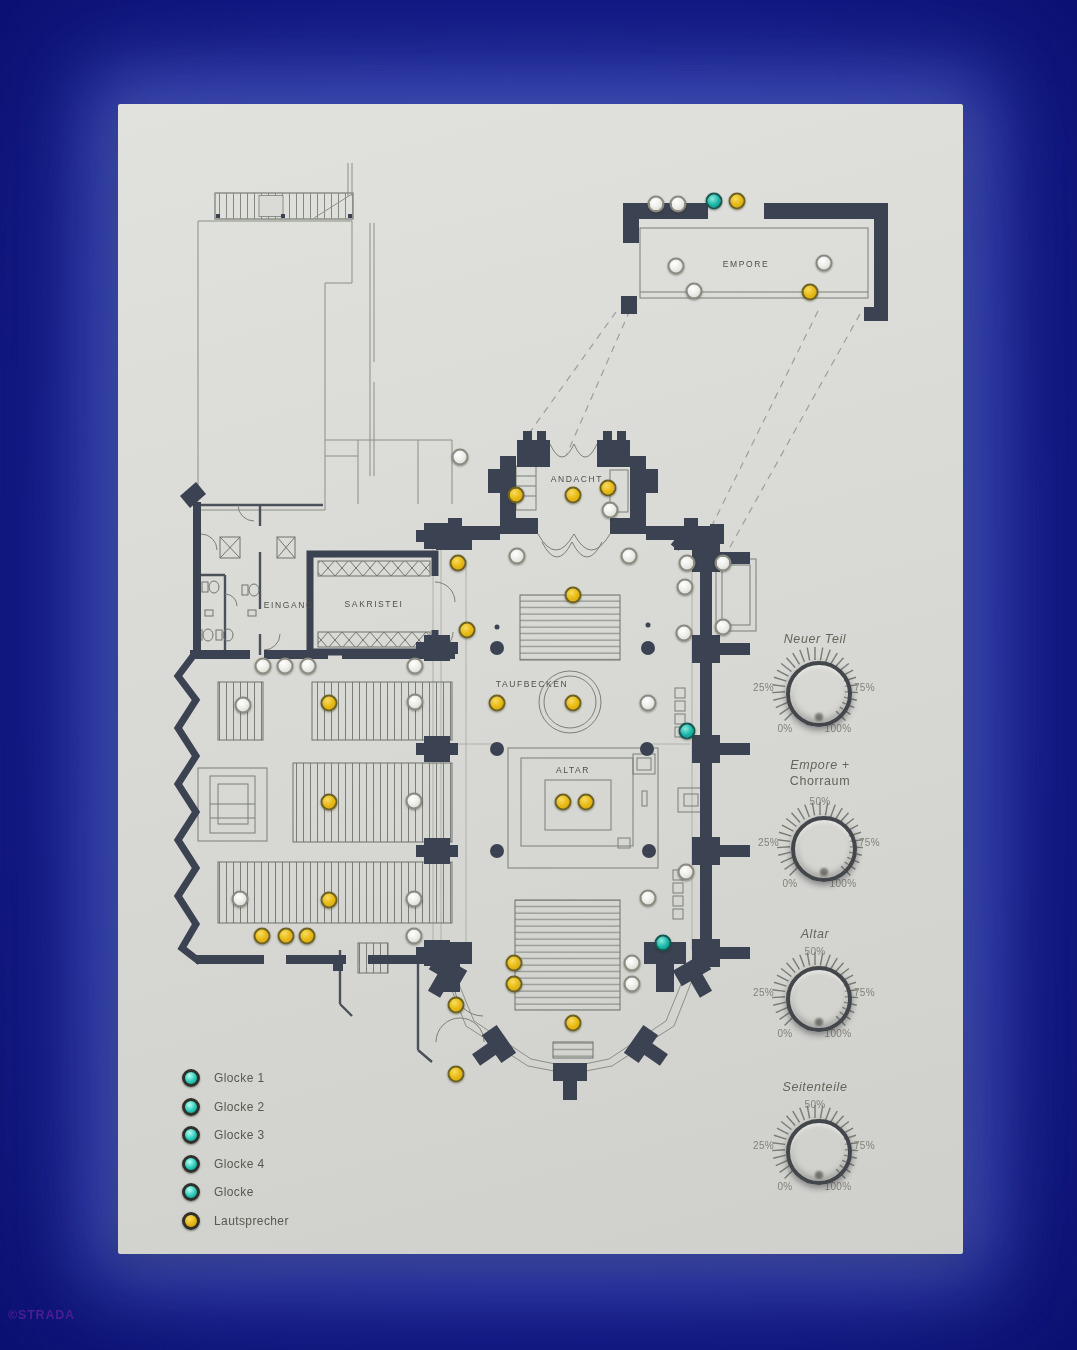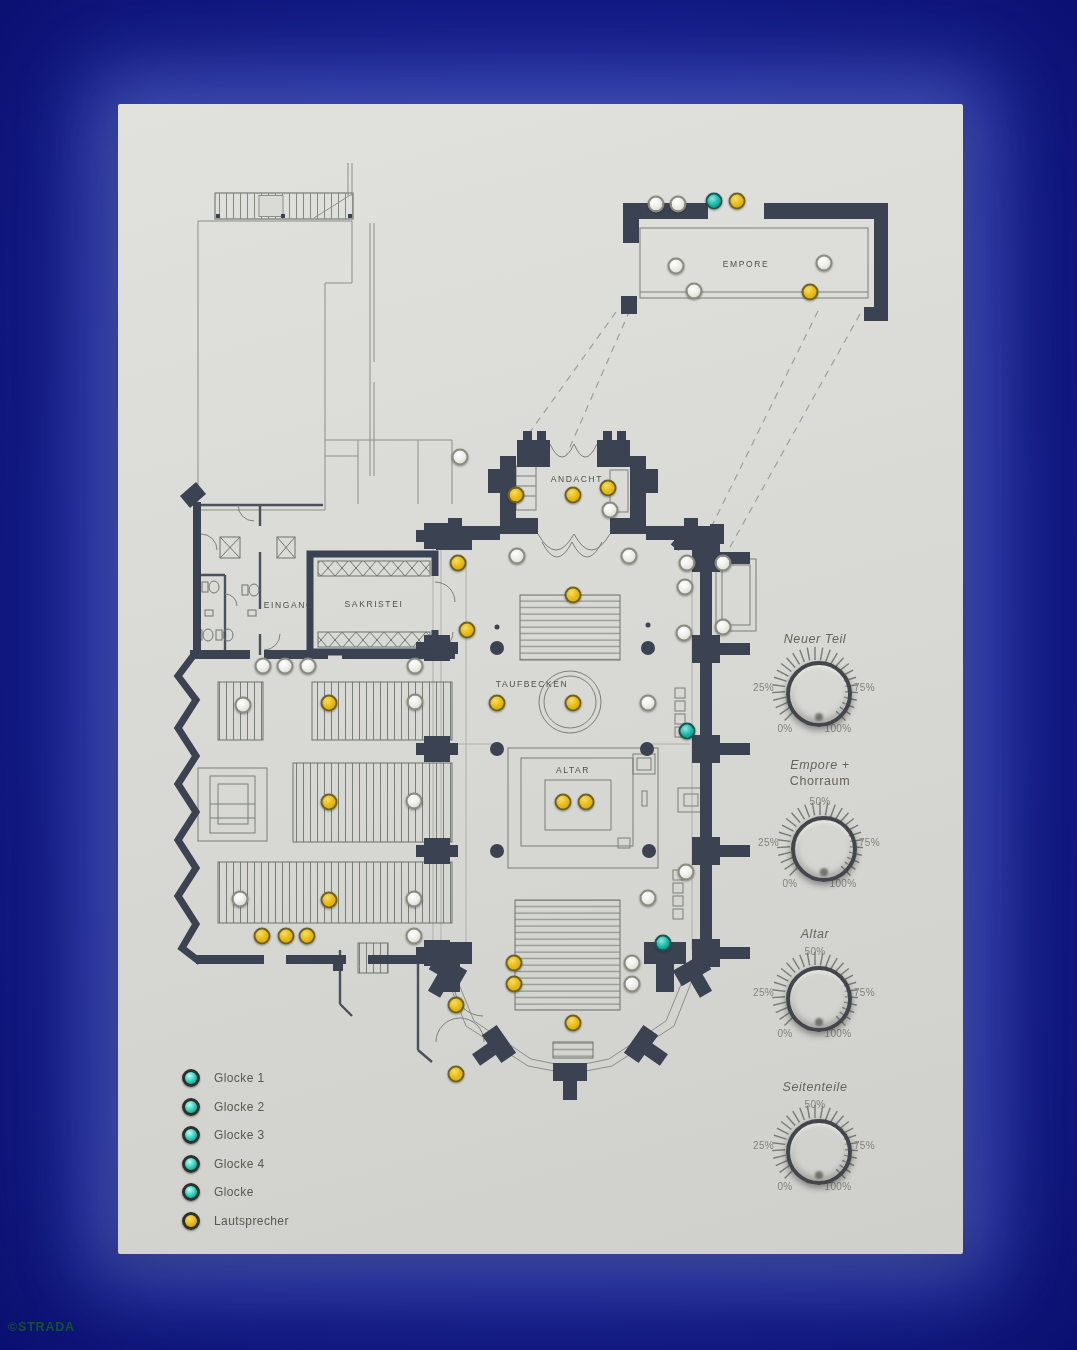--- a/index.html
+++ b/index.html
@@ -66,21 +66,21 @@
       radial-gradient(circle at 38% 30%,#fbfbf9 0%,#dedeff0
  0%,#dededa 38%,#b8b8b3 62%,#95958d 85%,#8a8a82 100%);
     box-shadow:0 3px 6px rgba(30,30,40,.45), inset 0 2px 4px rgba(255,255,255,.65), inset 0 -3px 6px rgba(50,50,45,.35);
   }
   .knob-cap::after{
     content:"";position:absolute;left:25px;top:48px;width:8px;height:8px;border-radius:50%;
     background:rgba(45,45,40,.55);filter:blur(1px);
   }
   
   #watermark{
-    position:absolute;left:8px;bottom:16px;color:#14532d;font-size:12.5px;
+    position:absolute;left:8px;bottom:28px;color:#4c1d95;font-size:12.5px;
     font-weight:bold;letter-spacing:.8px;
   }
 </style>
 </head>
 <body>
 
 <div id="panel">
 
   <svg id="plan-svg" width="845" height="1150" viewBox="0 0 845 1150">
     <defs>

